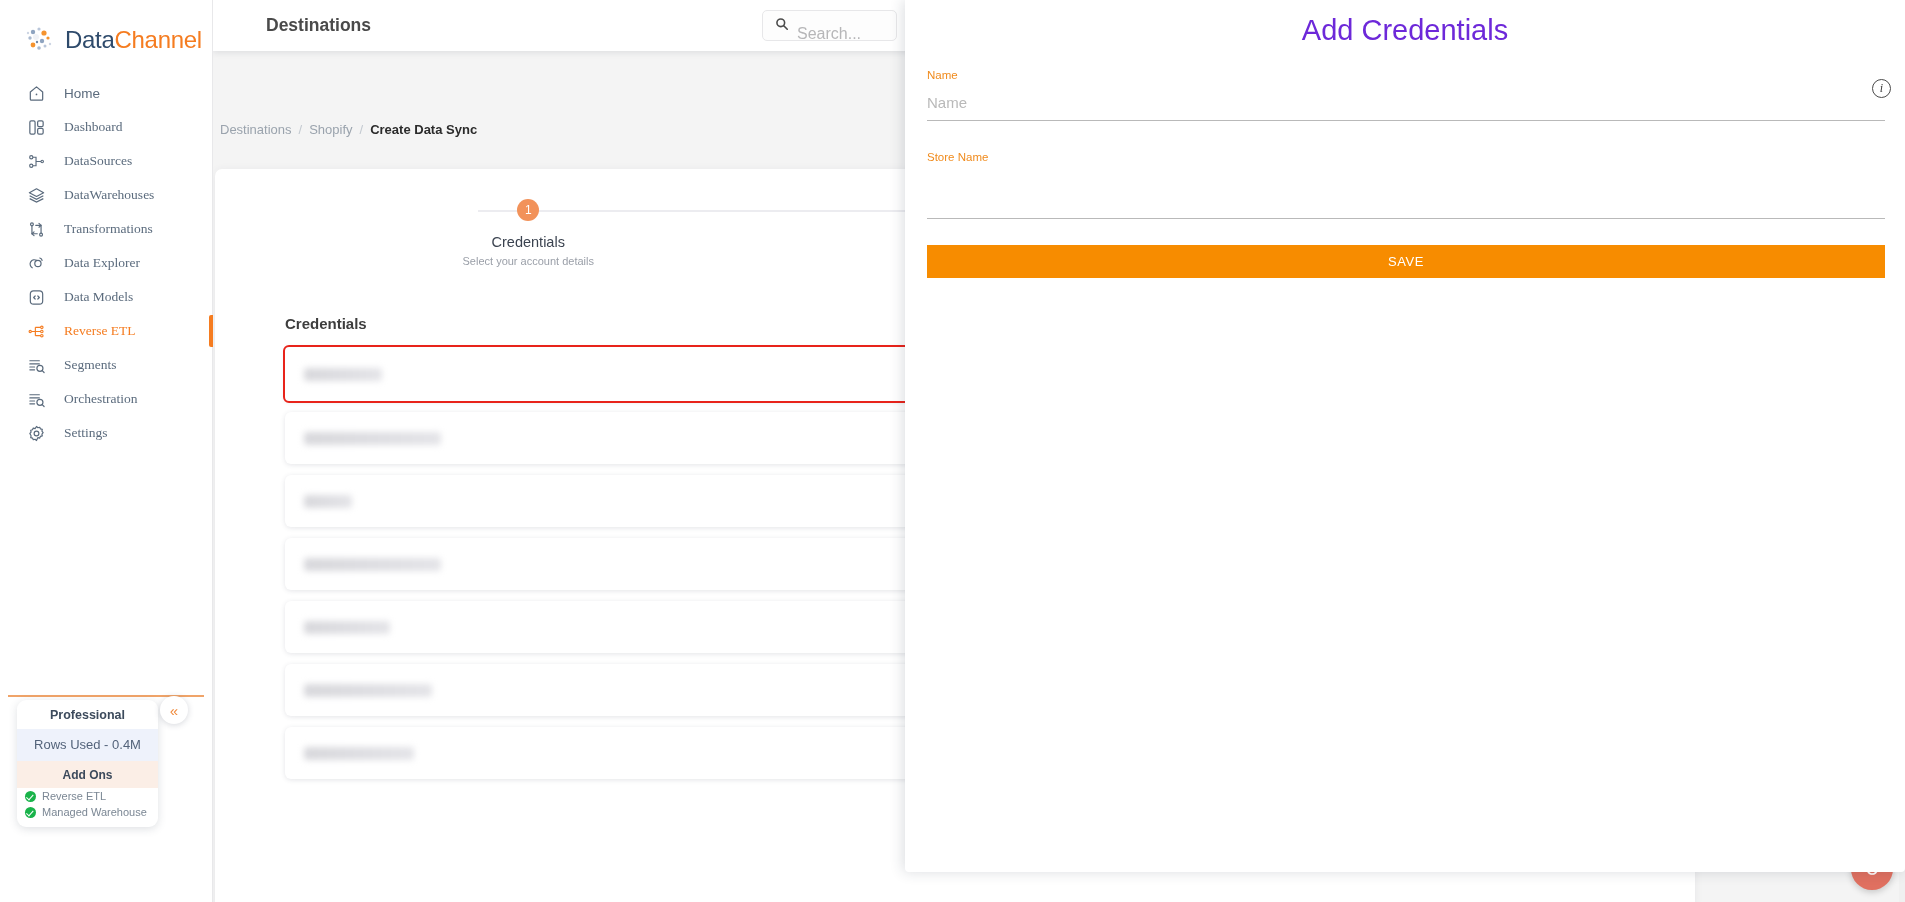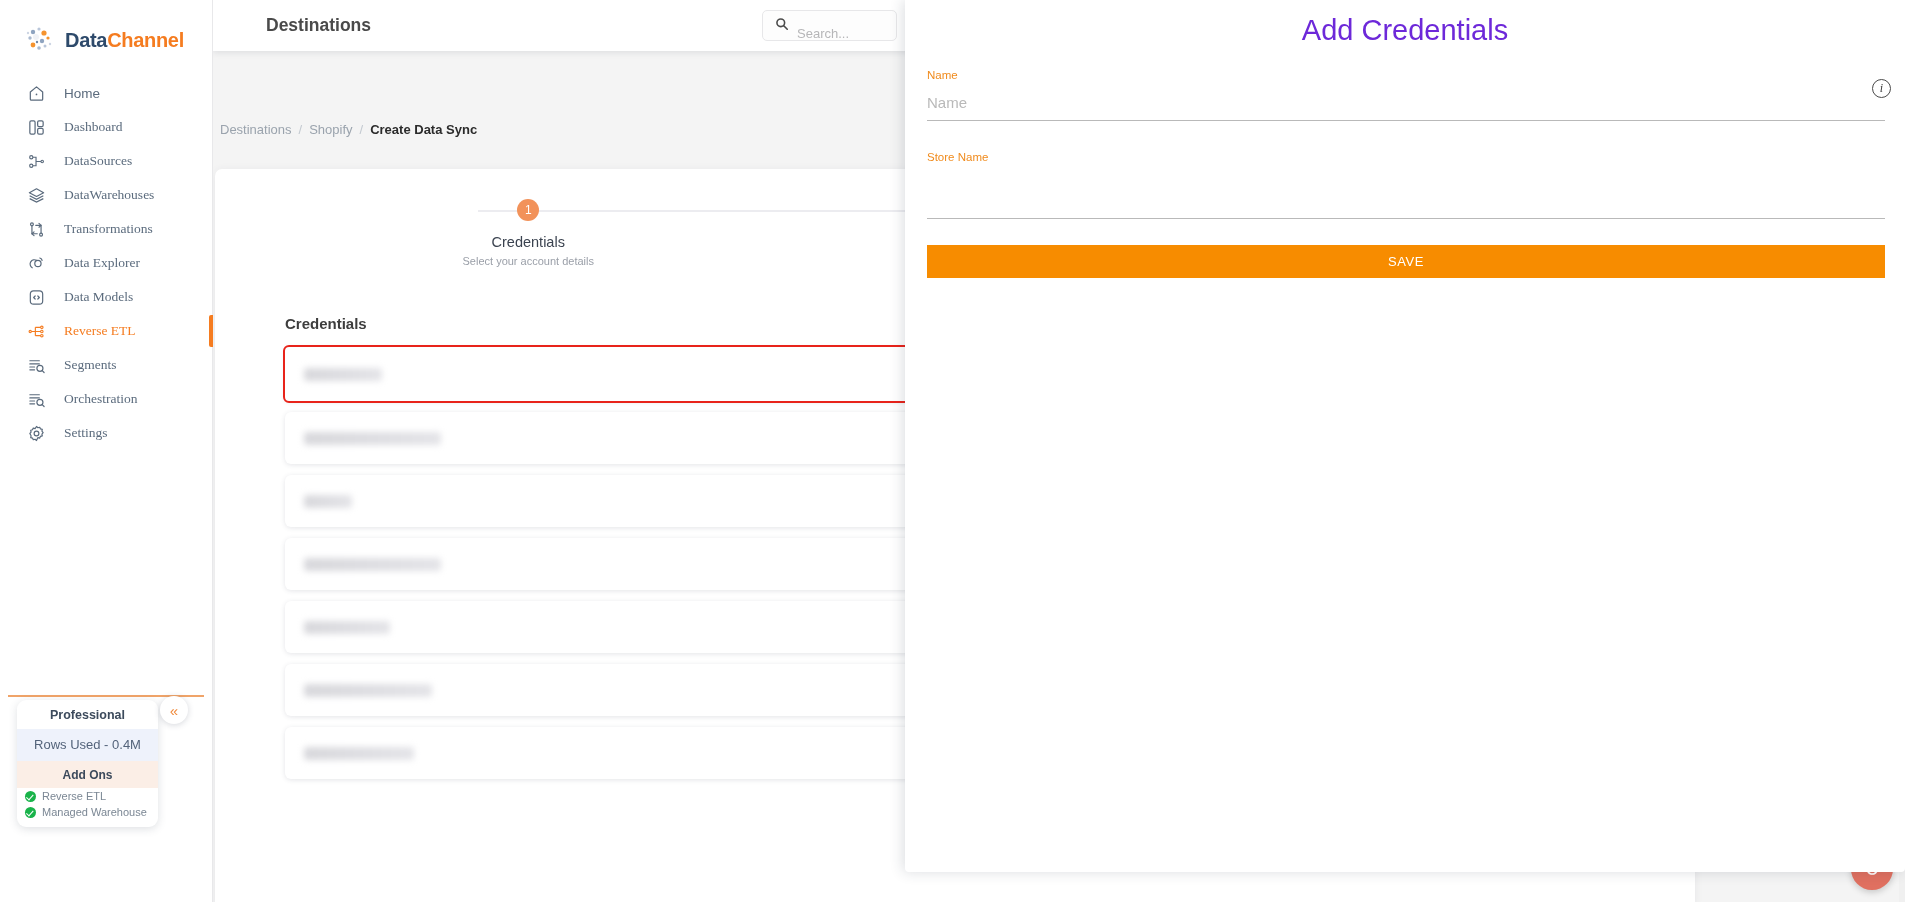--- a/index.html
+++ b/index.html
@@ -24,21 +24,21 @@
     border-right: 1px solid #e8e8ea;
     z-index: 5;
   }
   .brand {
     display: flex; align-items: center; gap: 9px;
     padding: 18px 0 0 22px;
     height: 62px;
   }
   .brand-logo { width: 34px; height: 34px; flex: 0 0 34px; position: relative; }
   .brand-text {
-    font-size: 20px; font-weight: bold; letter-spacing: -0.3px;
+    font-size: 24px; font-weight: normal; letter-spacing: -0.3px;
     white-space: nowrap;
   }
   .brand-text .b1 { color: #2e4a6b; }
   .brand-text .b2 { color: #f57c20; }
 
   .nav { margin-top: 14px; }
   .nav-item {
     position: relative;
     display: flex; align-items: center;
     height: 34px;
@@ -132,21 +132,21 @@
   }
   .search-box {
     position: absolute; left: 549px; top: 10px;
     width: 135px; height: 31px;
     border: 1px solid #e7e7e9; border-radius: 5px;
     background: #fdfdfd;
     display: flex; align-items: center; gap: 8px;
     padding-left: 12px;
     cursor: text;
   }
-  .search-ph { font-size: 13px; color: #b6b6b8; margin-top: 16px; }
+  .search-ph { font-size: 16px; color: #b6b6b8; margin-top: 16px; }
 
   
   .main {
     position: absolute; left: 213px; top: 51px;
     width: 1692px; height: 851px;
     background: #f4f4f4;
     overflow: hidden;
   }
   .breadcrumb {
     display: flex; align-items: center; gap: 7px;

